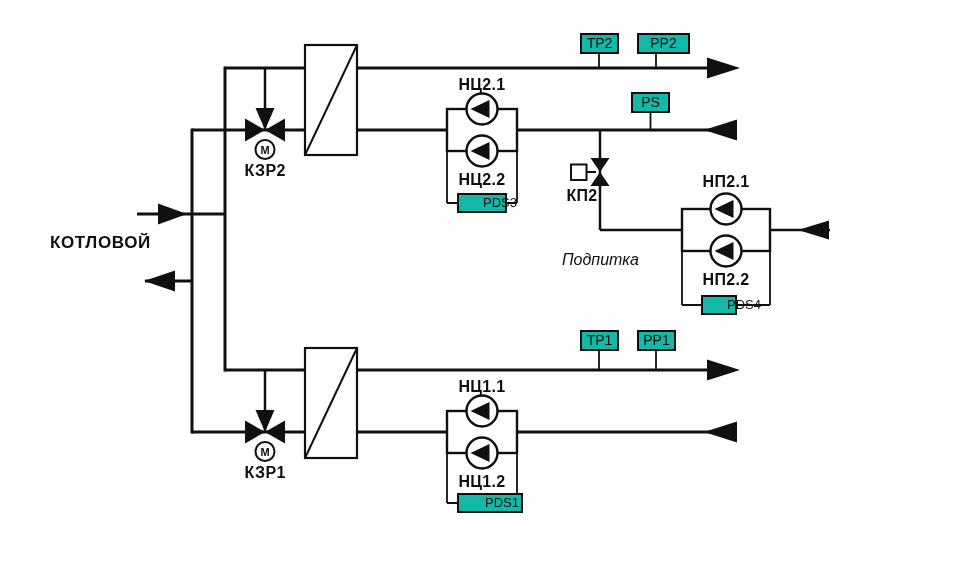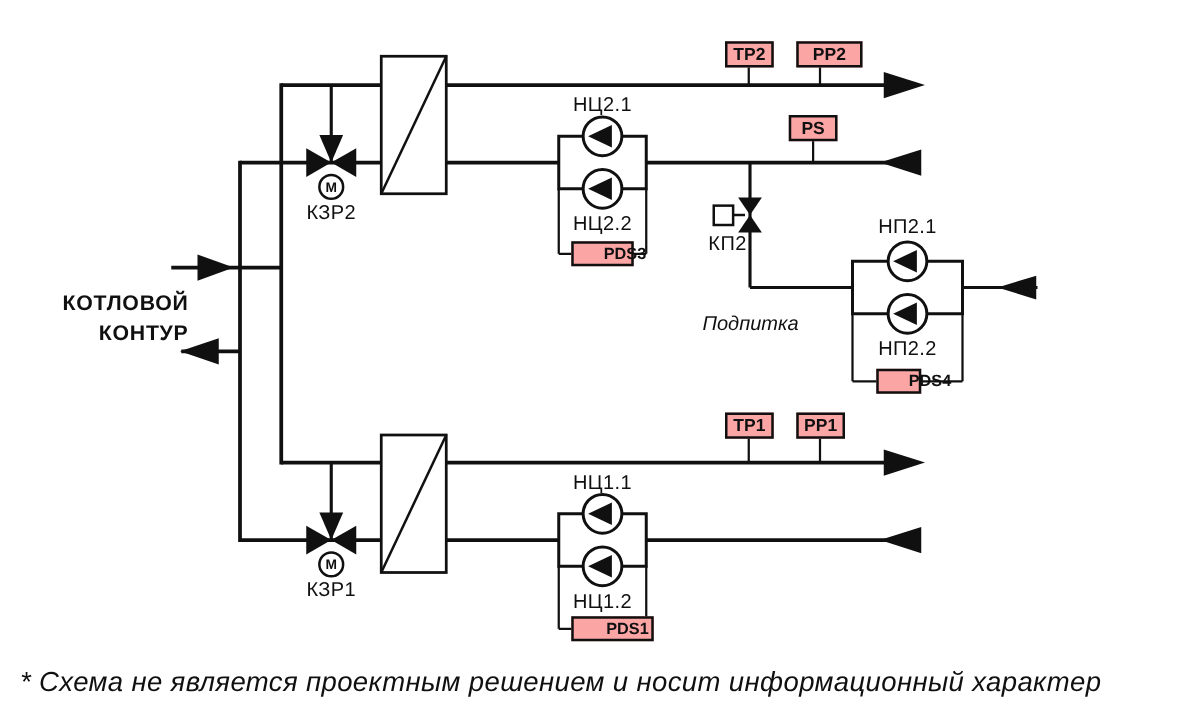--- a/index.html
+++ b/index.html
@@ -9,32 +9,32 @@
     position: relative;
     width: 953px;
     height: 579px;
     background: #ffffff;
     overflow: hidden;
   }
   .canvas > svg { position: absolute; left: 0; top: 0; }
   .lbl { position: absolute; color: #101010; text-align: right; }
   .eq {
     font-size: 16px;
-    font-weight: 400;
+    font-weight: 700;
     text-align: center;
     letter-spacing: 0.3px;
     white-space: nowrap;
   }
   .tag {
     position: absolute;
     border: 2px solid #101010;
-    background: #fca5a5;
+    background: #14b8a6;
     color: #101010;
     font-size: 14px;
-    font-weight: 700;
+    font-weight: 400;
     text-align: center;
     height: 21px;
     line-height: 17px;
     white-space: nowrap;
   }
   .tag.small { font-size: 13px; height: 20px; line-height: 16px; padding-left: 24px; }
   .boiler { font-size: 17px; font-weight: 700; letter-spacing: 0.6px; line-height: 24px; }
   .makeup-note { font-size: 16px; font-style: italic; font-weight: 400; white-space: nowrap; }
   .footnote {
     font-size: 22px;
@@ -175,20 +175,18 @@
   <div class="lbl eq" style="left:450px; top:378px; width:64px;">НЦ1.1</div>
   <div class="lbl eq" style="left:450px; top:473px; width:64px;">НЦ1.2</div>
   <div class="lbl eq" style="left:694px; top:173px; width:64px;">НП2.1</div>
   <div class="lbl eq" style="left:694px; top:271px; width:64px;">НП2.2</div>
   <div class="lbl eq" style="left:231px; top:162px; width:68px;">КЗР2</div>
   <div class="lbl eq" style="left:231px; top:464px; width:68px;">КЗР1</div>
   <div class="lbl eq" style="left:556px; top:187px; width:52px;">КП2</div>
 
   <div class="lbl boiler" style="left:50px; top:231px;">
     <div>КОТЛОВОЙ</div>
-    <div>КОНТУР</div>
   </div>
 
   <div class="lbl makeup-note" style="left:562px; top:251px;">Подпитка</div>
 
-  <div class="lbl footnote" style="left:16px; top:533px;">* Схема не является проектным решением и носит информационный характер</div>
 
 </div>
 
 </body></html>

